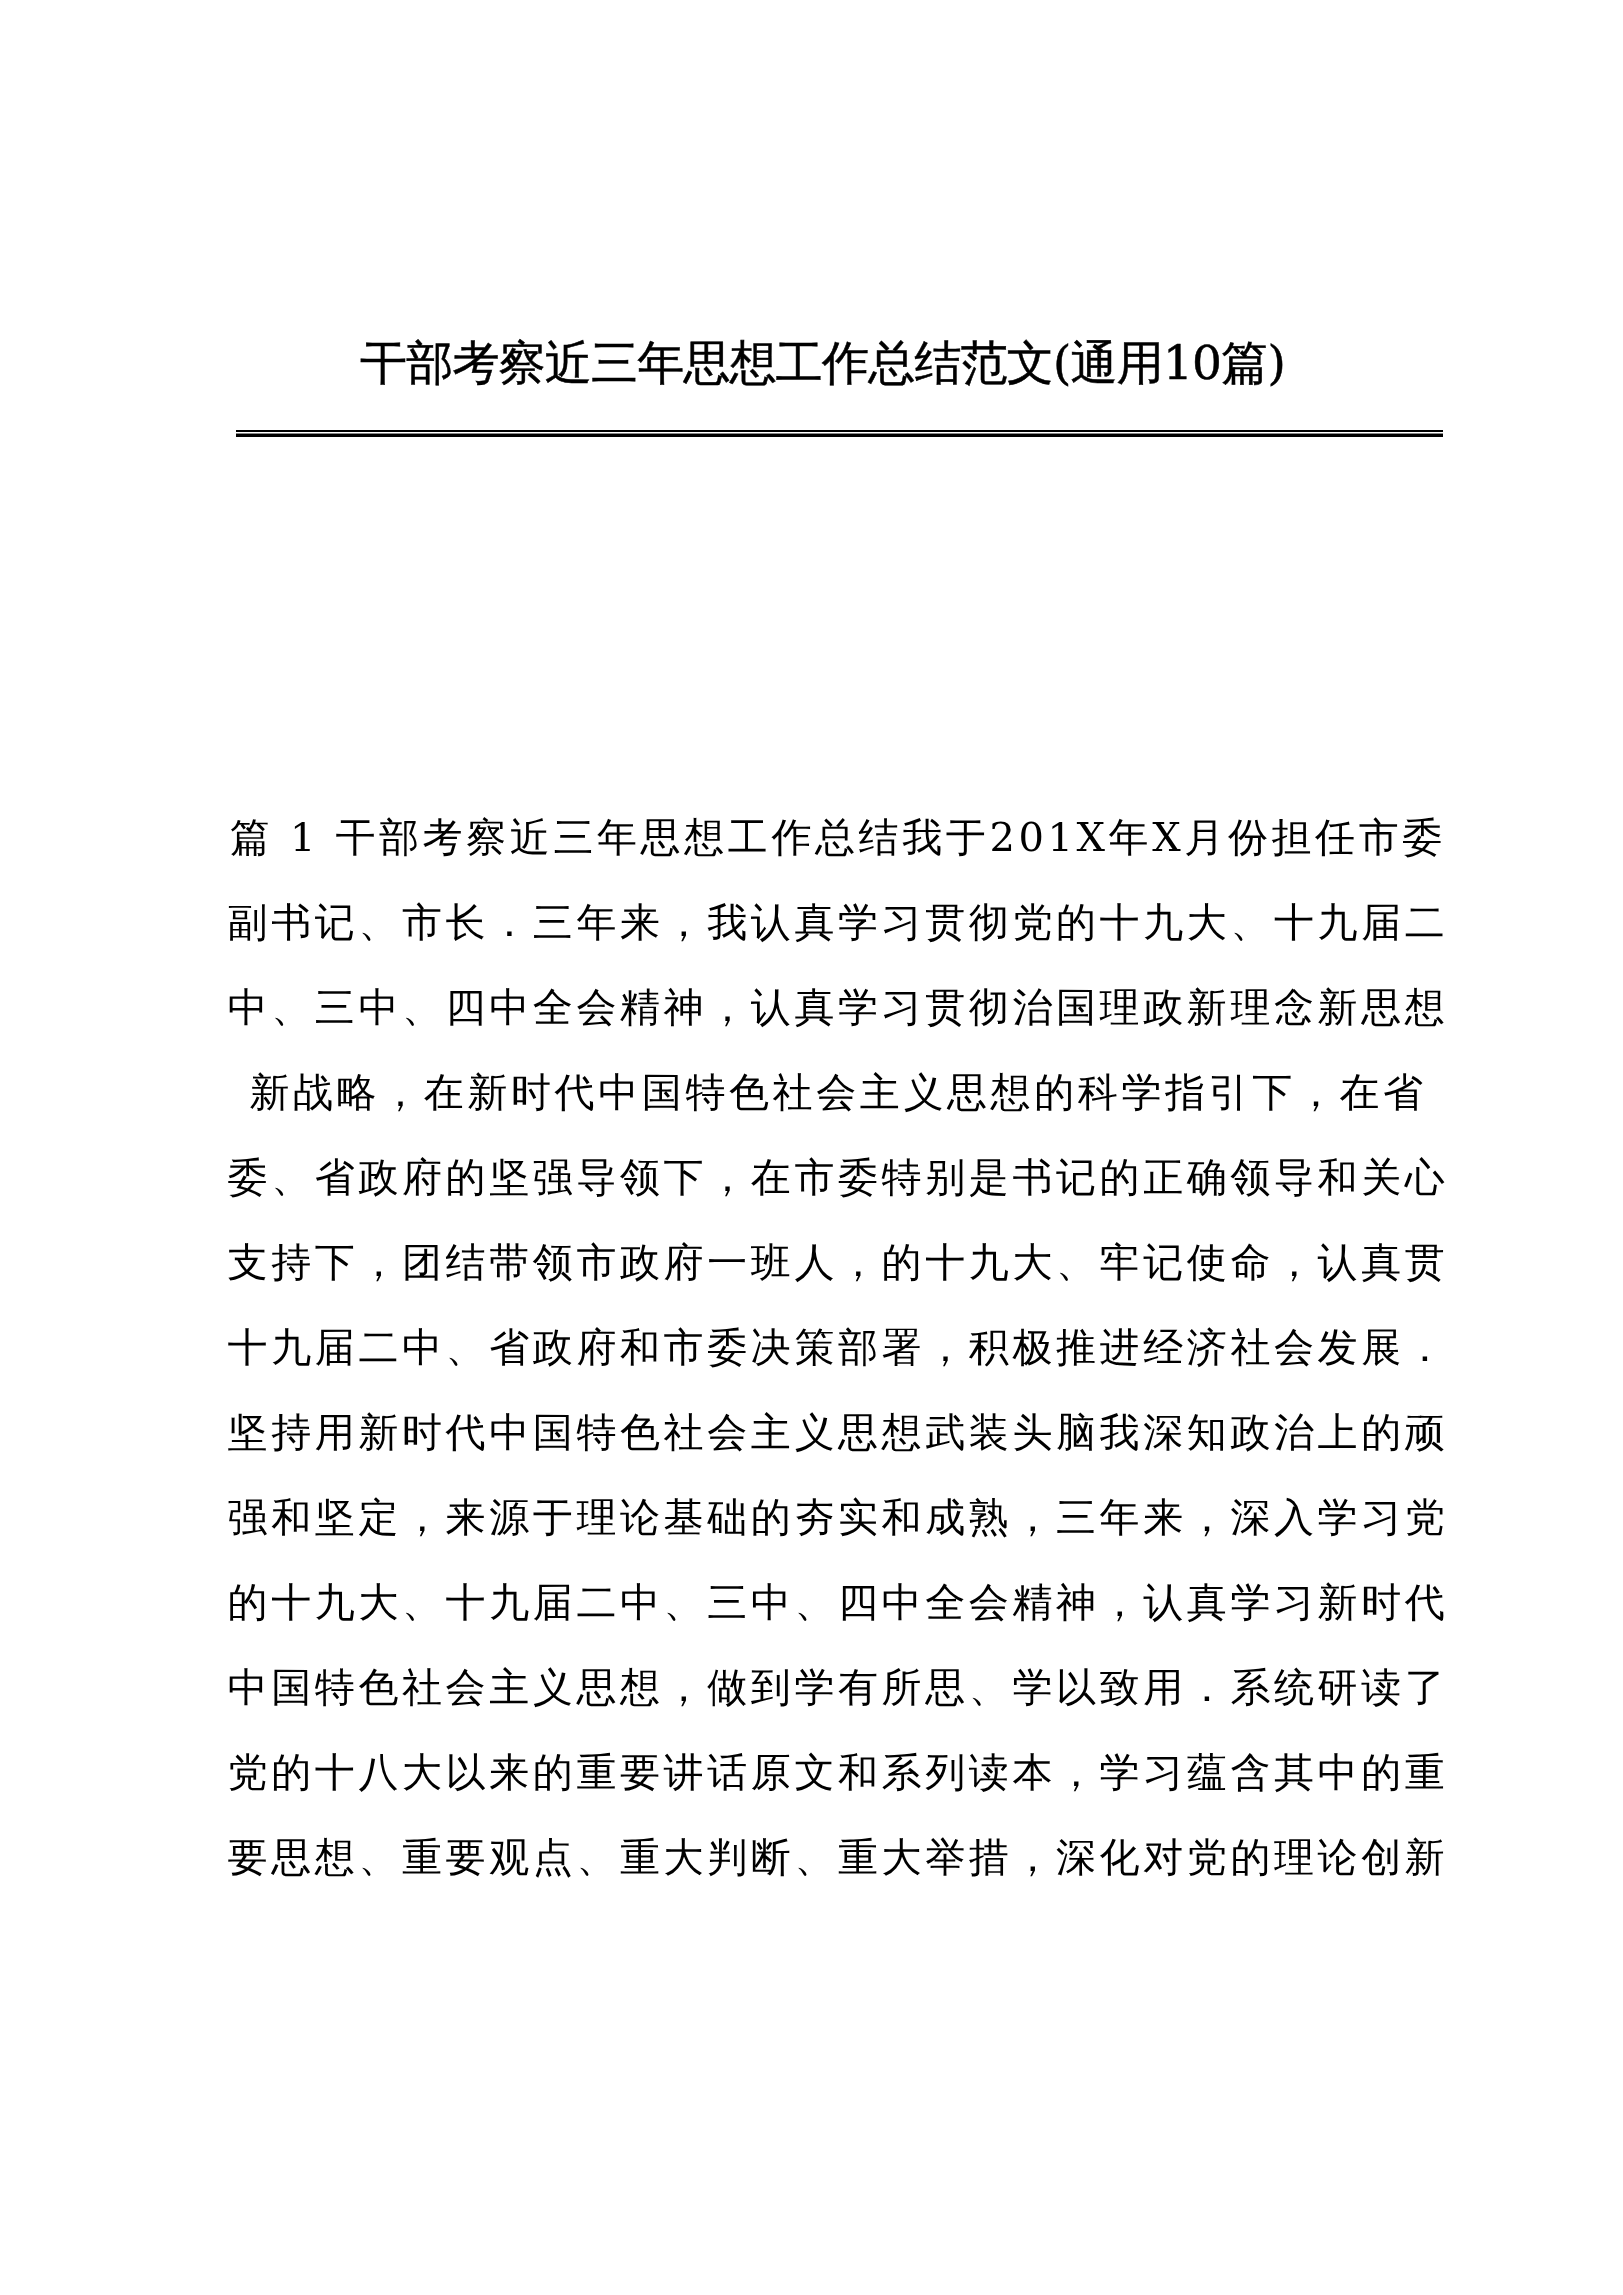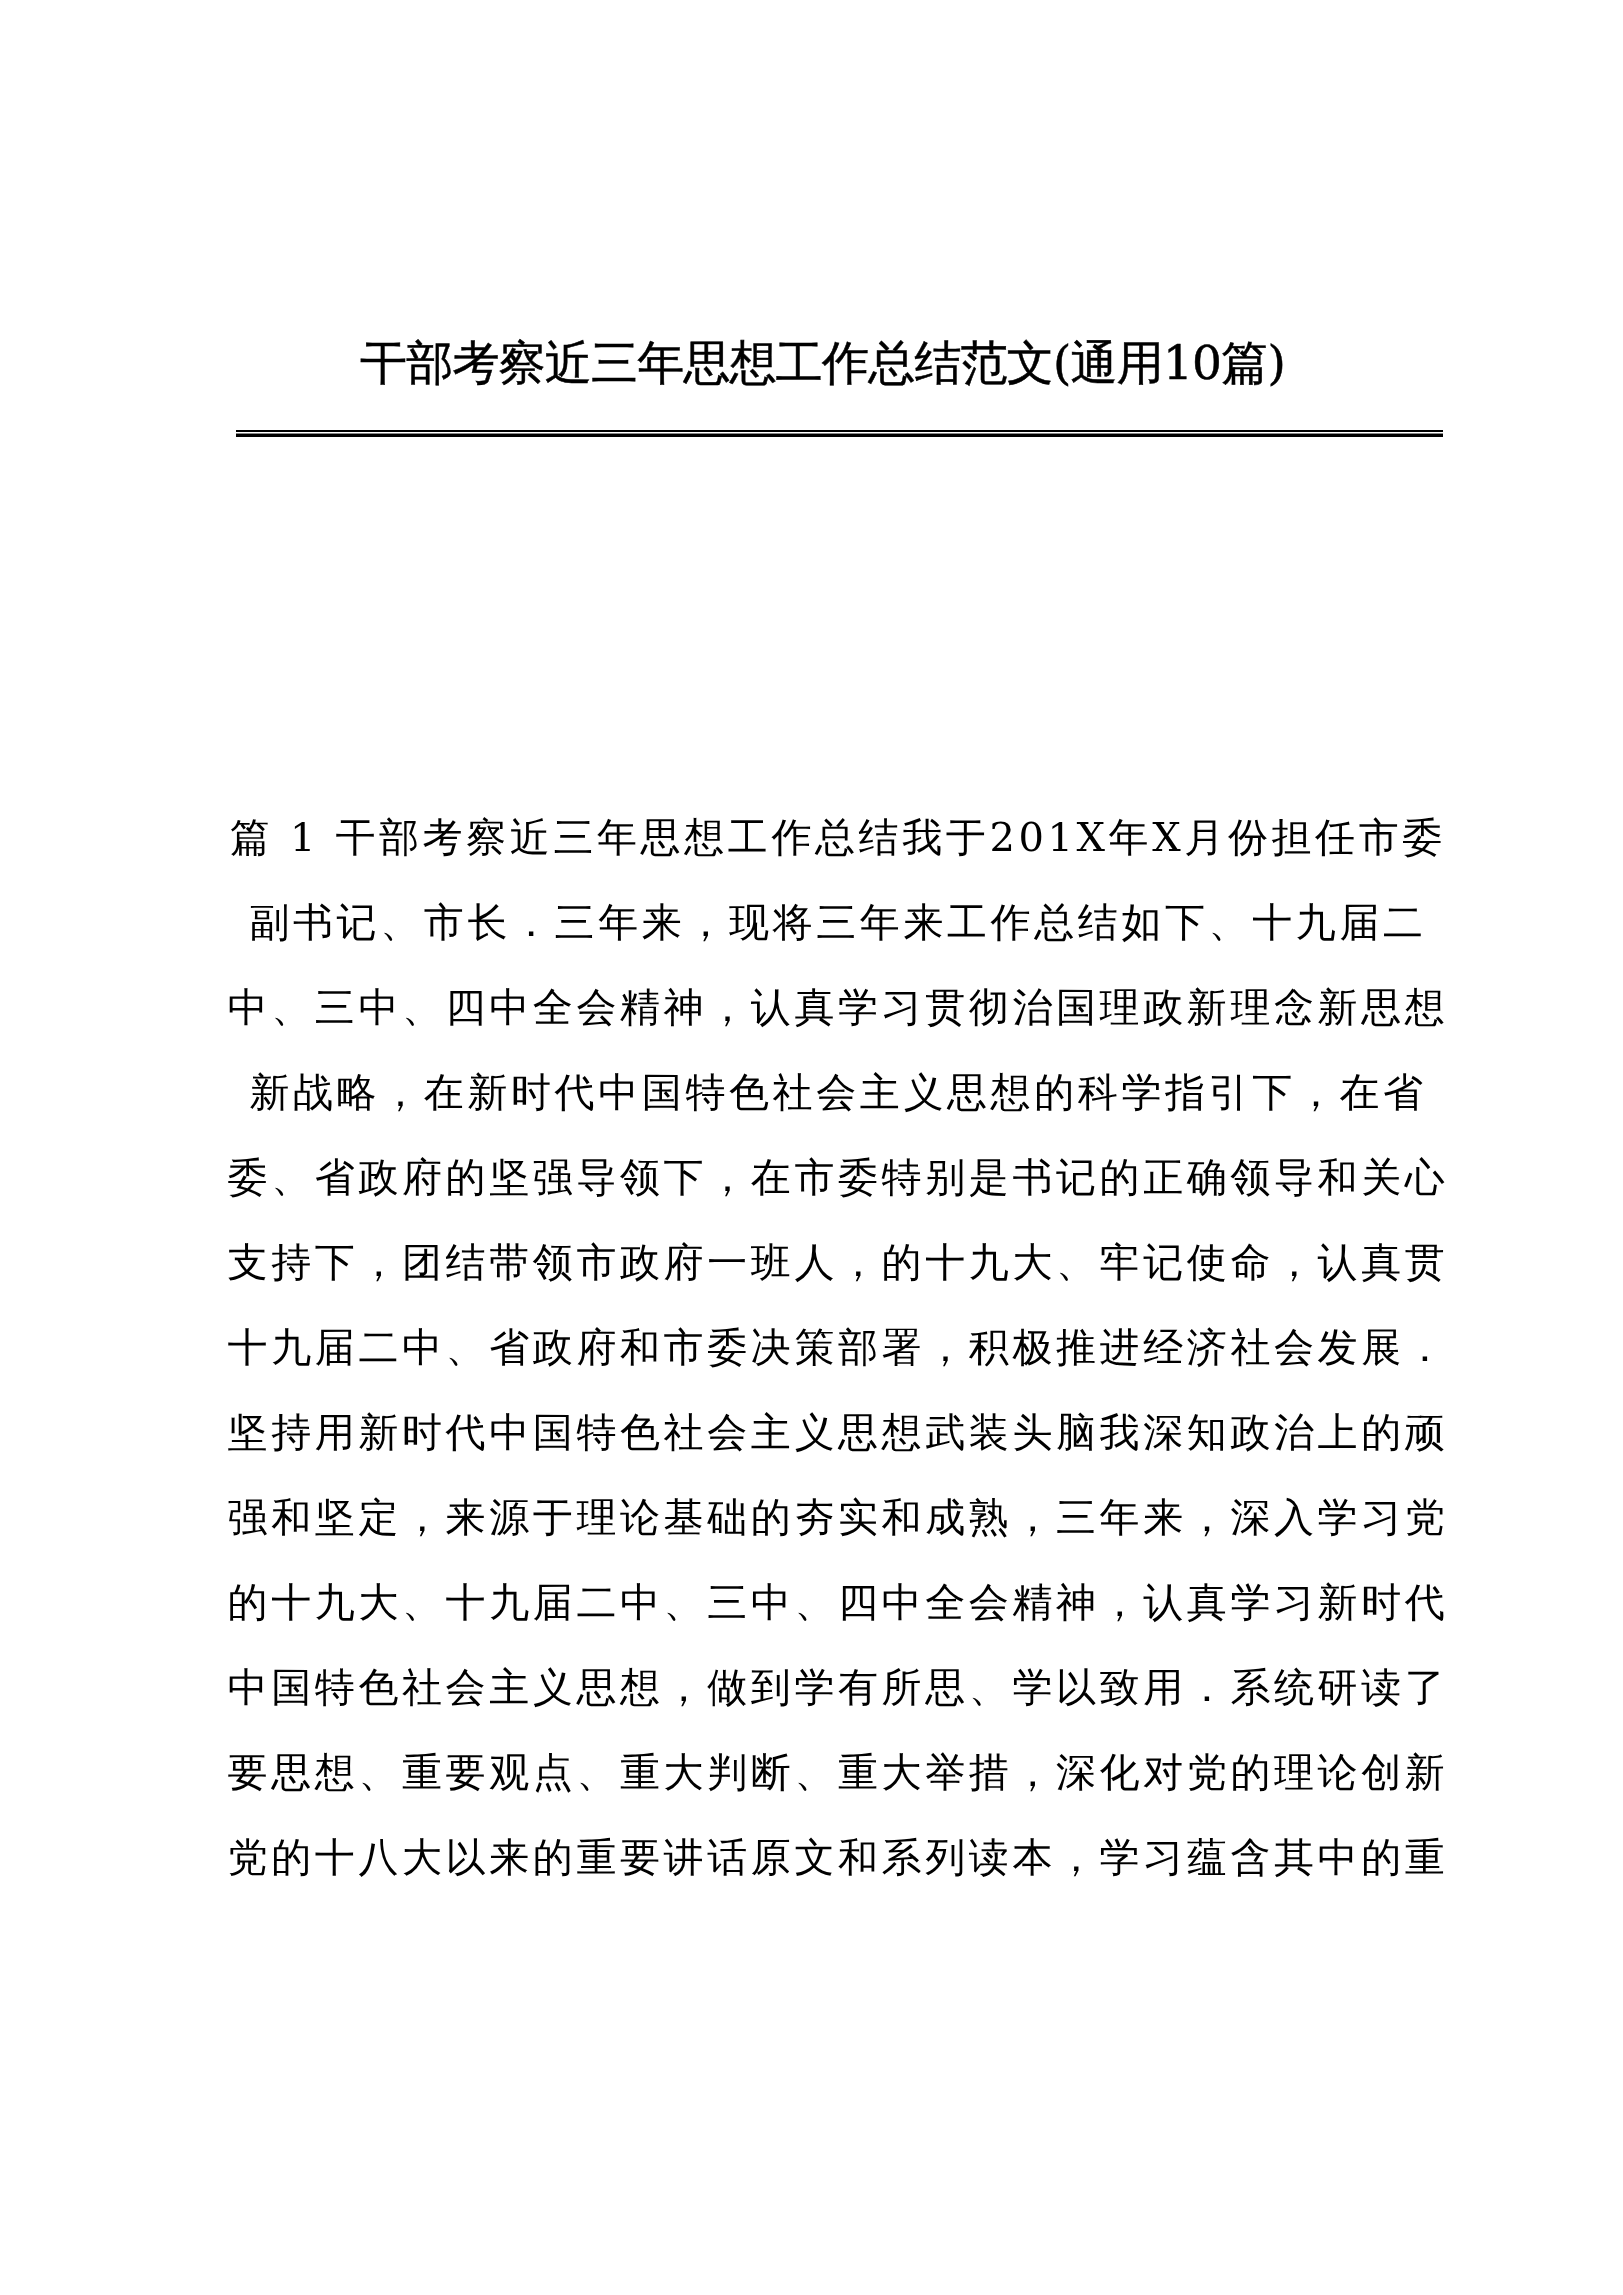--- a/index.html
+++ b/index.html
@@ -18,26 +18,26 @@
 <div class="title">干部考察近三年思想工作总结范文(通用10篇)</div>
 
 <div class="rule">
   <div class="l1"></div>
   <div class="l2"></div>
   <div class="l3"></div>
 </div>
 
 <div class="body">
   <span class="line">篇 1 干部考察近三年思想工作总结我于201X年X月份担任市委</span>
-  <span class="line">副书记、市长．三年来，现将三年来工作总结如下、十九届二</span>
+  <span class="line">副书记、市长．三年来，我认真学习贯彻党的十九大、十九届二</span>
   <span class="line">中、三中、四中全会精神，认真学习贯彻治国理政新理念新思想</span>
   <span class="line">新战略，在新时代中国特色社会主义思想的科学指引下，在省</span>
   <span class="line">委、省政府的坚强导领下，在市委特别是书记的正确领导和关心</span>
   <span class="line">支持下，团结带领市政府一班人，的十九大、牢记使命，认真贯</span>
   <span class="line">十九届二中、省政府和市委决策部署，积极推进经济社会发展．</span>
   <span class="line">坚持用新时代中国特色社会主义思想武装头脑我深知政治上的顽</span>
   <span class="line">强和坚定，来源于理论基础的夯实和成熟，三年来，深入学习党</span>
   <span class="line">的十九大、十九届二中、三中、四中全会精神，认真学习新时代</span>
   <span class="line">中国特色社会主义思想，做到学有所思、学以致用．系统研读了</span>
+  <span class="line">党的十八大以来的重要讲话原文和系列读本，学习蕴含其中的重</span>
   <span class="line">要思想、重要观点、重大判断、重大举措，深化对党的理论创新</span>
-  <span class="line">党的十八大以来的重要讲话原文和系列读本，学习蕴含其中的重</span>
 </div>
 
 
 </body></html>

